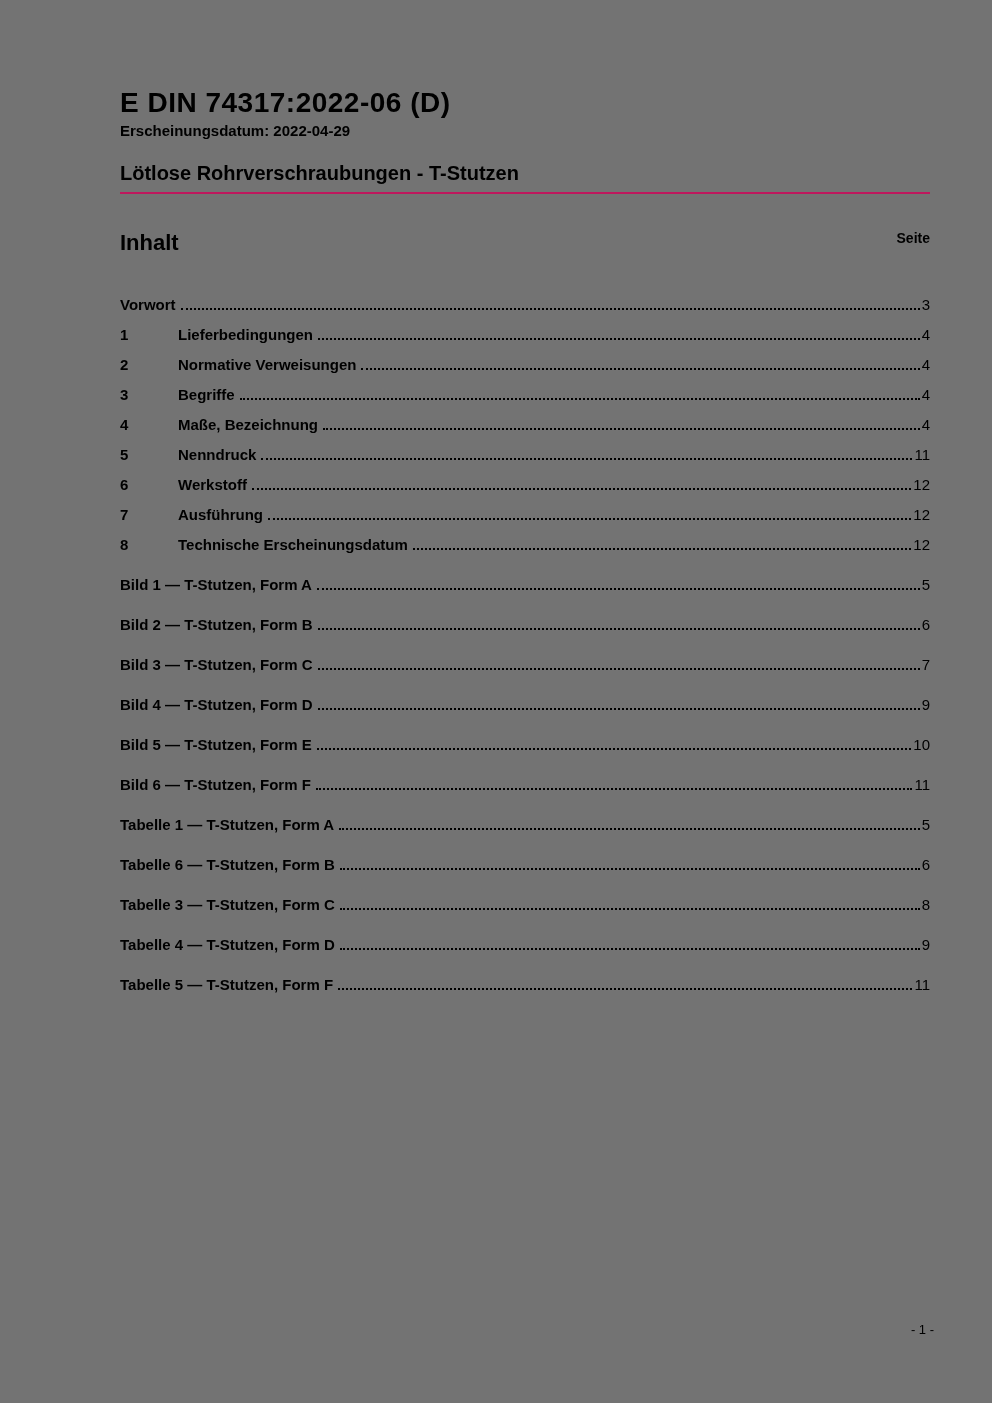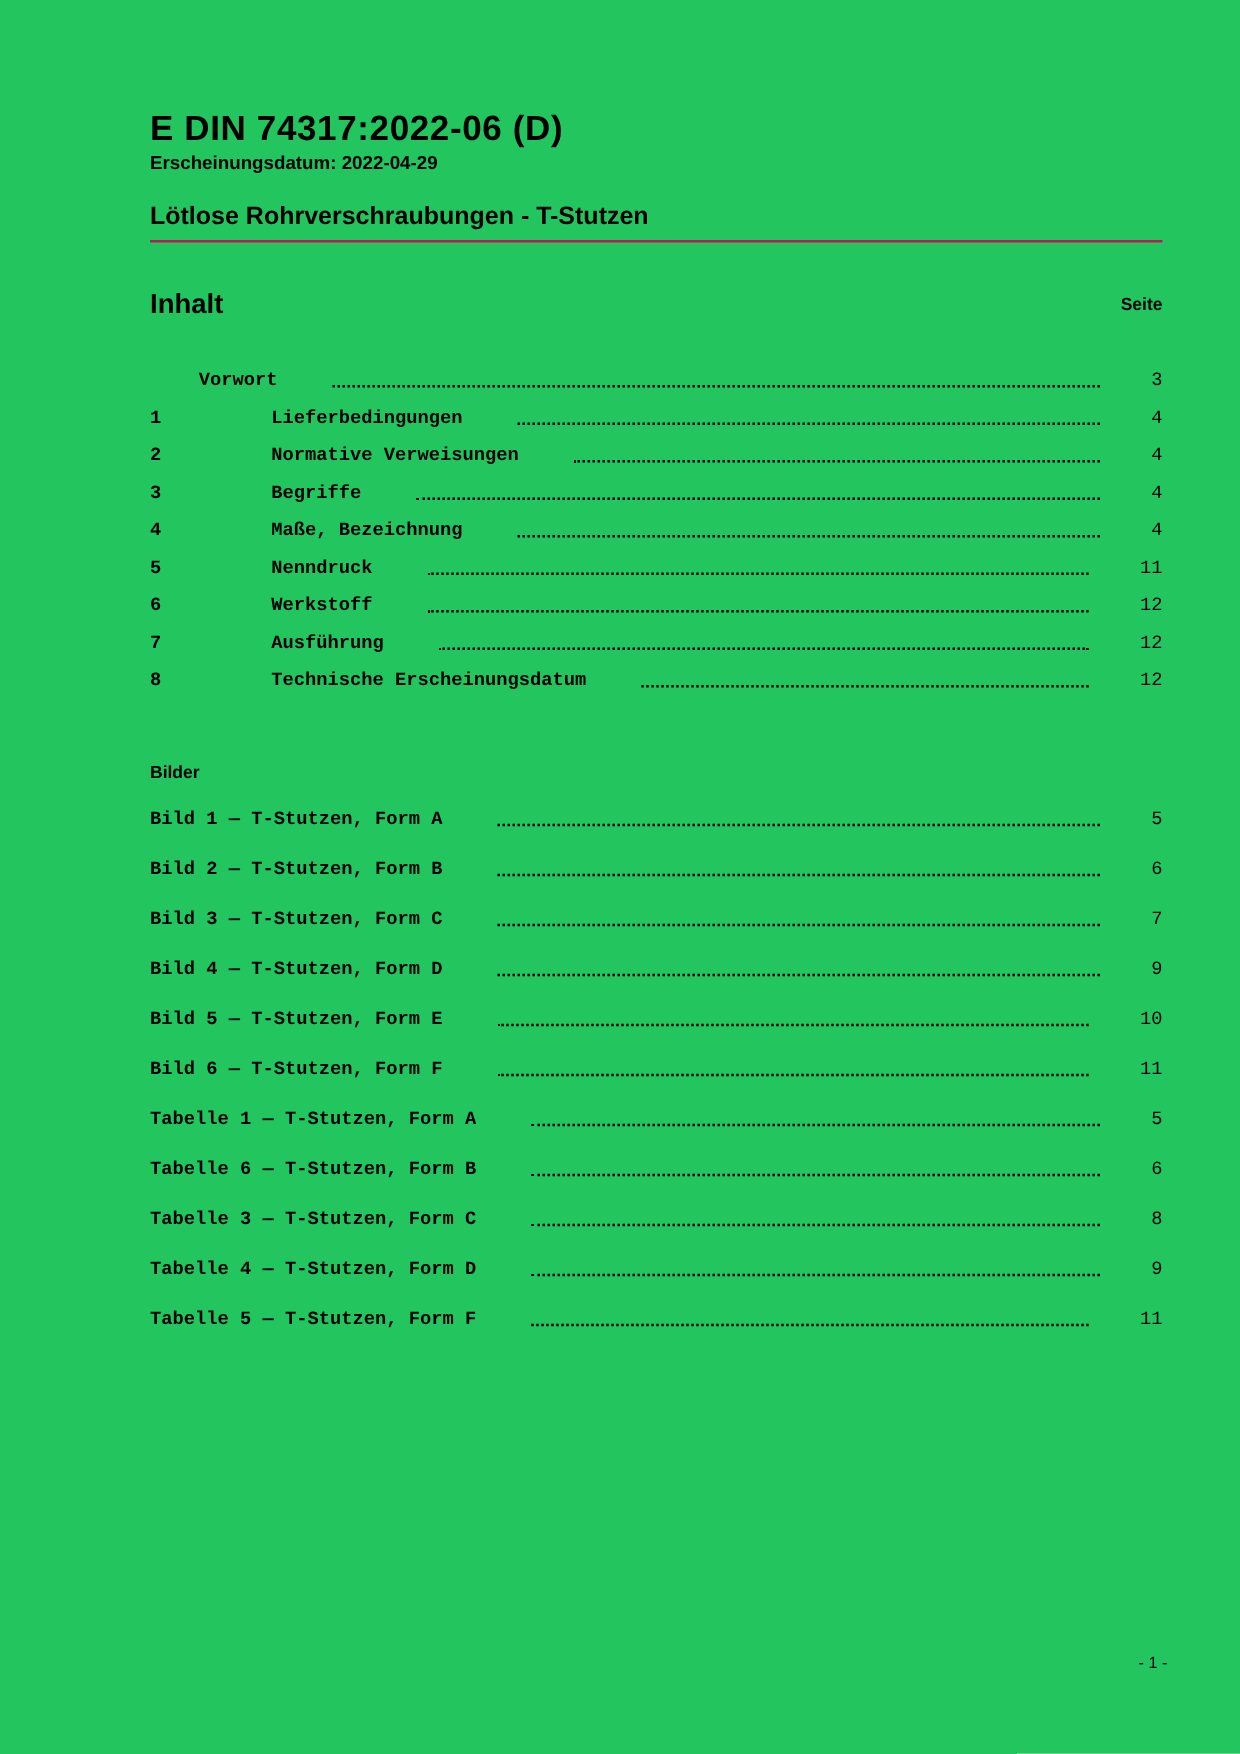--- a/index.html
+++ b/index.html
@@ -1,20 +1,20 @@
 <!DOCTYPE html>
 <html><head>
 <meta charset="utf-8">
 <style>
   html, body { margin: 0; padding: 0; background: #e8e8e8; }
   .page {
     position: relative;
     width: 992px;
     height: 1403px;
-    background: #22c55e;
+    background: #737373;
     color: #000000;
     font-family: "Liberation Sans", sans-serif;
     box-sizing: border-box;
     padding: 88px 62px 0 120px;
     overflow: hidden;
   }
   .doc-number {
     font-size: 28px;
     font-weight: 700;
     line-height: 1.05;
@@ -27,42 +27,41 @@
   }
   .doc-title {
     font-size: 20px;
     font-weight: 700;
     margin-top: 23px;
     padding-bottom: 7px;
     border-bottom: 2px solid #be185d;
   }
   .toc-header {
     display: flex;
-    align-items: center;
+    align-items: flex-start;
     justify-content: space-between;
     margin-top: 36px;
   }
   .toc-title {
     font-size: 22px;
     font-weight: 700;
     line-height: 1.15;
   }
   .page-col-label {
     font-size: 14px;
     font-weight: 700;
   }
   .toc-list { margin-top: 28px; }
   .toc-row {
     display: flex;
     align-items: flex-end;
     height: 30px;
-    font-family: Liberation Mono, monospace;
+    font-family: Liberation Sans, sans-serif;
     font-size: 15px;
     line-height: 1.2;
-    gap: 39px;
   }
   .fig-list .toc-row, .tab-list .toc-row { height: 40px; }
   .toc-num {
     font-weight: 700;
     width: 58px;
     flex: none;
   }
   .toc-num:empty { width: 0; }
   .toc-label {
     font-weight: 700;
@@ -167,21 +166,20 @@
       </div>
 
       <div class="toc-row">
         <span class="toc-num">8</span>
         <span class="toc-label">Technische Erscheinungsdatum</span>
         <span class="leader"></span>
         <span class="toc-page">12</span>
       </div>
     </div>
 
-  <div class="section-heading figures-heading">Bilder</div>
 
   <div class="fig-list">
 
       <div class="toc-row">
         <span class="toc-label">Bild 1 — T-Stutzen, Form A</span>
         <span class="leader"></span>
         <span class="toc-page">5</span>
       </div>
 
       <div class="toc-row">

